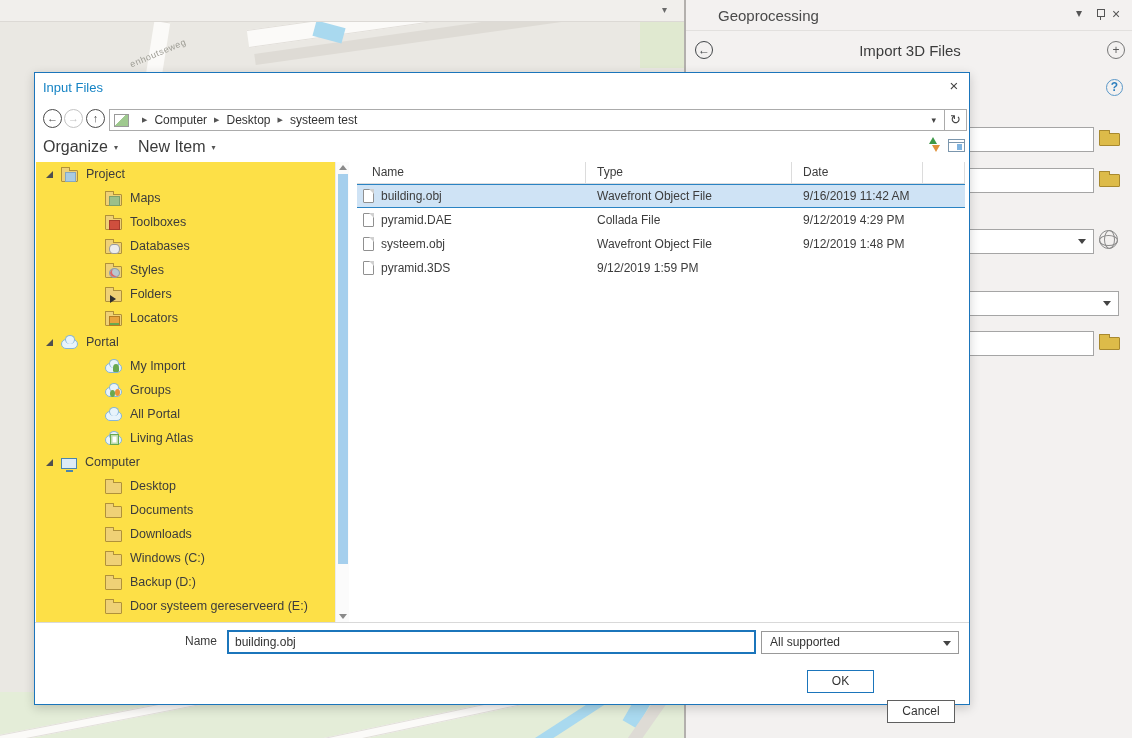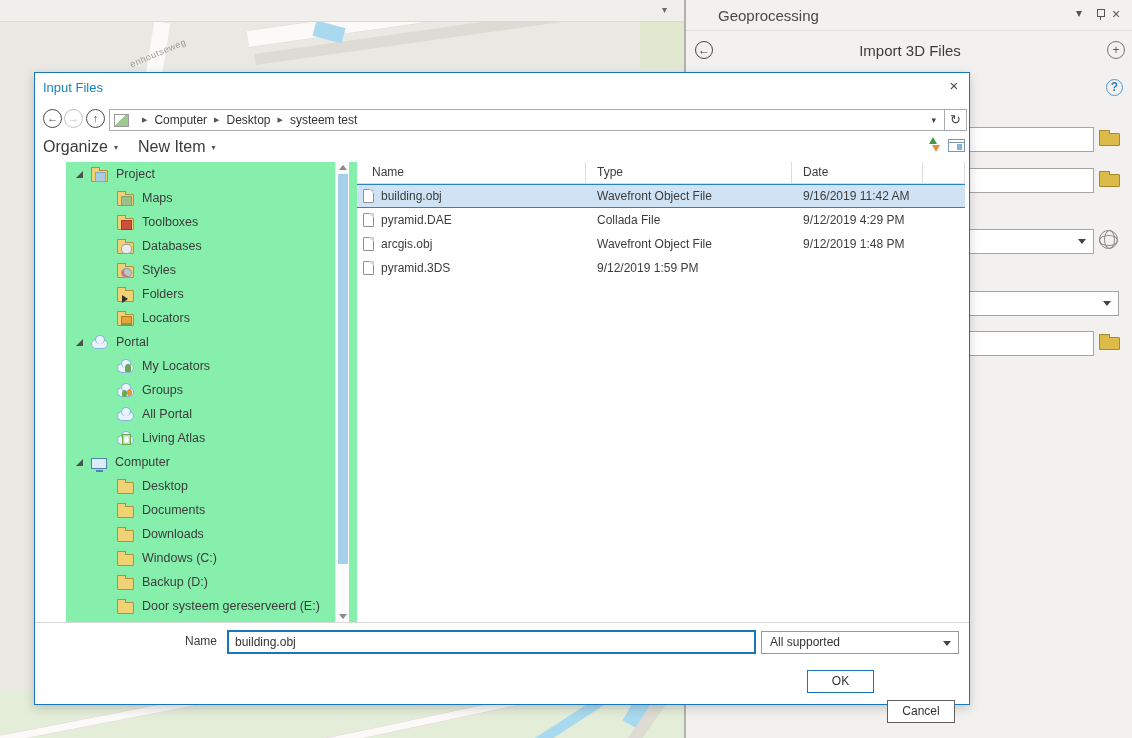--- a/index.html
+++ b/index.html
@@ -68,24 +68,24 @@
   .tb-label { font-size:16px; color:#3b3b3b; }
   .tb-arrow { font-size:8px; color:#555; margin-right:14px; }
   .sort-ic { position:absolute; left:894px; top:64px; width:12px; height:15px; }
   .sort-ic::before { content:""; position:absolute; left:0; top:0; border-left:4px solid transparent; border-right:4px solid transparent; border-bottom:7px solid #3f9948; }
   .sort-ic::after { content:""; position:absolute; left:3px; bottom:0; border-left:4px solid transparent; border-right:4px solid transparent; border-top:7px solid #e0913a; }
   .view-ic { position:absolute; left:913px; top:66px; width:17px; height:13px; border:1px solid #7b96ad; background:#fff; }
   .view-ic::before { content:""; position:absolute; left:0; right:0; top:2px; border-top:1px solid #7b96ad; }
   .view-ic::after { content:""; position:absolute; right:2px; top:4px; bottom:1px; width:5px; background:#7fb3e0; }
 
   
-  #tree { position:absolute; left:1px; top:89px; width:299px; height:460px; background:#86efac; overflow:hidden;margin-left:30px; }
+  #tree { position:absolute; left:1px; top:89px; width:299px; height:460px; background:#fde047; overflow:hidden; }
   .tree-row { display:flex; align-items:center; height:24px; gap:8px; cursor:default; }
   .tree-row.lvl0 { padding-left:10px; }
-  .tree-row.lvl1 { padding-left:51px; }
+  .tree-row.lvl1 { padding-left:69px; }
   .expander { width:0; height:0; border-bottom:7px solid #4f4f4f; border-left:7px solid transparent; flex:none; }
   .tree-label { font-size:12.5px; color:#3c3c3c; white-space:nowrap; }
   .ic { position:relative; width:17px; height:15px; flex:none; }
   .ic-folder { background:#efd176; border:1px solid #b0913a; border-radius:1px; height:12px; margin-top:3px; }
   .ic-folder::before { content:""; position:absolute; top:-4px; left:-1px; width:7px; height:3px; background:#efd176; border:1px solid #b0913a; border-bottom:none; border-radius:1px 1px 0 0; }
   .ic-folder::after { content:""; position:absolute; left:3px; top:1px; width:9px; height:8px; }
   .ic-project::after { background:#a9cbe3; border:1px solid #85a8c2; }
   .ic-maps::after { background:#9cc08a; border:1px solid #7da06c; }
   .ic-toolboxes::after { background:#cf4f3e; border:1px solid #a83a2c; }
   .ic-databases::after { background:#ececec; border:1px solid #9a9a9a; border-radius:45%/60%; }
@@ -245,21 +245,21 @@
           <span class="ic ic-folder ic-locators"></span>
           <span class="tree-label">Locators</span>
         </div>
       <div class="tree-row lvl0">
           <span class="expander"></span>
           <span class="ic ic-cloud"></span>
           <span class="tree-label">Portal</span>
         </div>
       <div class="tree-row lvl1">
           <span class="ic ic-cloud ic-mycontent"></span>
-          <span class="tree-label">My Locators</span>
+          <span class="tree-label">My Import</span>
         </div>
       <div class="tree-row lvl1">
           <span class="ic ic-cloud ic-groups"></span>
           <span class="tree-label">Groups</span>
         </div>
       <div class="tree-row lvl1">
           <span class="ic ic-cloud"></span>
           <span class="tree-label">All Portal</span>
         </div>
       <div class="tree-row lvl1">
@@ -321,21 +321,21 @@
         <div class="fcell c-name">
             <span class="ic-page"></span>
             <span>pyramid.DAE</span>
           </div>
         <div class="fcell c-type">Collada File</div>
         <div class="fcell c-date">9/12/2019 4:29 PM</div>
       </div>
       <div class="file-row">
         <div class="fcell c-name">
             <span class="ic-page"></span>
-            <span>arcgis.obj</span>
+            <span>systeem.obj</span>
           </div>
         <div class="fcell c-type">Wavefront Object File</div>
         <div class="fcell c-date">9/12/2019 1:48 PM</div>
       </div>
       <div class="file-row">
         <div class="fcell c-name">
             <span class="ic-page"></span>
             <span>pyramid.3DS</span>
           </div>
         <div class="fcell c-date">9/12/2019 1:59 PM</div>

